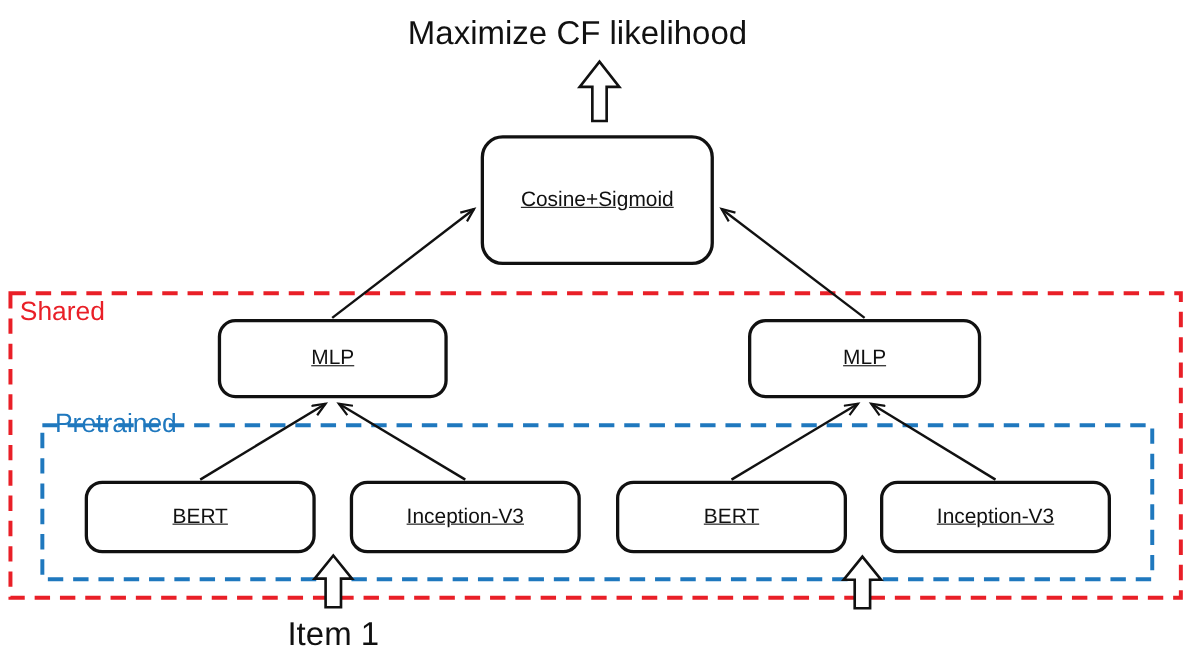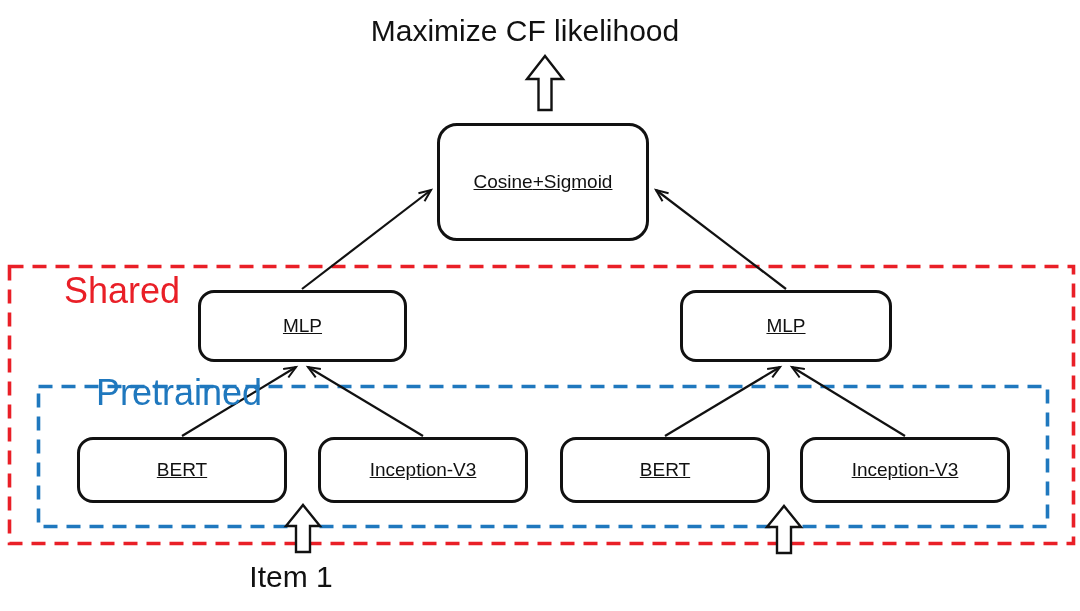--- a/index.html
+++ b/index.html
@@ -50,35 +50,34 @@
   .title-text {
     position: absolute;
     left: 330px; top: 14px; width: 390px;
     text-align: center;
     font-size: 30px;
     z-index: 2;
   }
   .region-label {
     position: absolute;
     z-index: 2;
-    font-size: 36px;
-    margin-left: 46px;
+    font-size: 24px;
   }
   .label-shared     { left: 18px; top: 270px; color: var(--color-shared-red, #E91F27); }
   .label-pretrained { left: 50px; top: 372px; color: var(--color-pretrained-blue, #1F78BE); }
 
   .item-label {
     position: absolute;
     z-index: 2;
     width: 170px;
     text-align: center;
     font-size: 30px;
     top: 560px;
   }
-  .label-item1 { left: 206px; text-align: center; }
+  .label-item1 { left: 218px; text-align: center; }
   .label-item2 { left: 699px; }
 </style>
 </head>
 <body>
 
 <div id="canvas">
 
   <svg id="wires" viewBox="0 0 1080 611" xmlns="http://www.w3.org/2000/svg">
     <defs>
       <marker id="ah" markerWidth="16" markerHeight="12" refX="13" refY="6" orient="auto" markerUnits="userSpaceOnUse">

